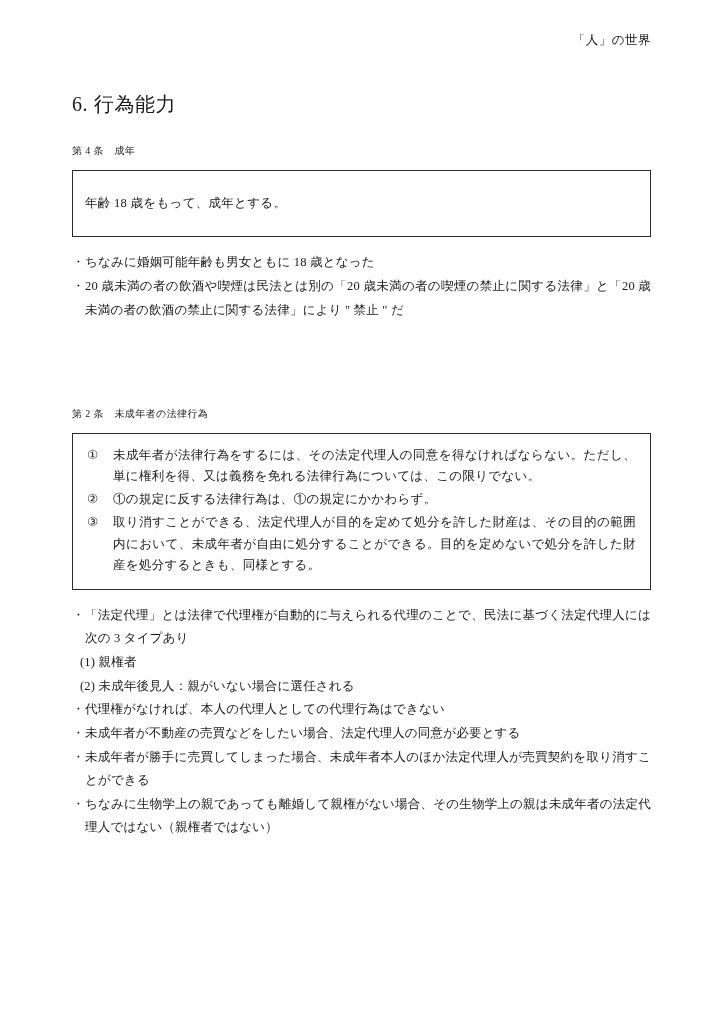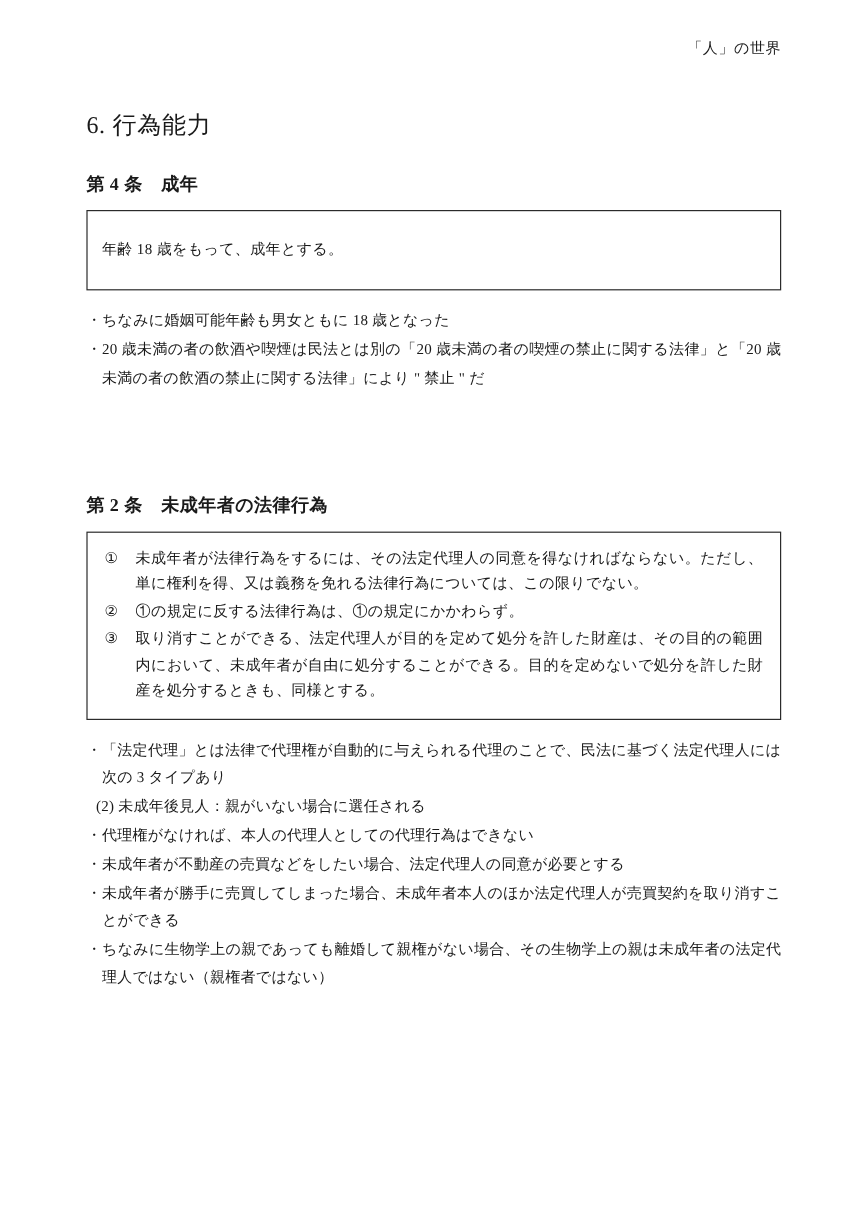--- a/index.html
+++ b/index.html
@@ -29,22 +29,22 @@
     color: #1a1a1a;
     margin: 0 0 0 0;
   }
   .chapter-title {
     font-size: 20px;
     font-weight: normal;
     margin: 42px 0 0 0;
     letter-spacing: 0.6px;
   }
   .article-heading {
-    font-size: 15px;
-    font-weight: bold;
+    font-size: 10px;
+    font-weight: normal;
     margin: 26px 0 12px 0;
     letter-spacing: 0.4px;
   }
   .article-heading.second {
     margin-top: 28px;
   }
   .law-box {
     border: 1.2px solid #2b2b2b;
     padding: 22px 12px;
     font-size: 12.5px;
@@ -160,20 +160,21 @@
       <span class="txt">取り消すことができる、法定代理人が目的を定めて処分を許した財産は、その目的の範囲内において、未成年者が自由に処分することができる。目的を定めないで処分を許した財産を処分するときも、同様とする。</span>
     </div>
   </div>
 
   <div class="notes">
     <div class="note">
       <span class="bullet">・</span>
       <span class="body">「法定代理」とは法律で代理権が自動的に与えられる代理のことで、民法に基づく法定代理人には次の 3 タイプあり</span>
     </div>
     <ul class="sub-list">
+      <li>(1) 親権者</li>
       <li>(2) 未成年後見人：親がいない場合に選任される</li>
     </ul>
     <div class="note">
       <span class="bullet">・</span>
       <span class="body">代理権がなければ、本人の代理人としての代理行為はできない</span>
     </div>
     <div class="note">
       <span class="bullet">・</span>
       <span class="body">未成年者が不動産の売買などをしたい場合、法定代理人の同意が必要とする</span>
     </div>

